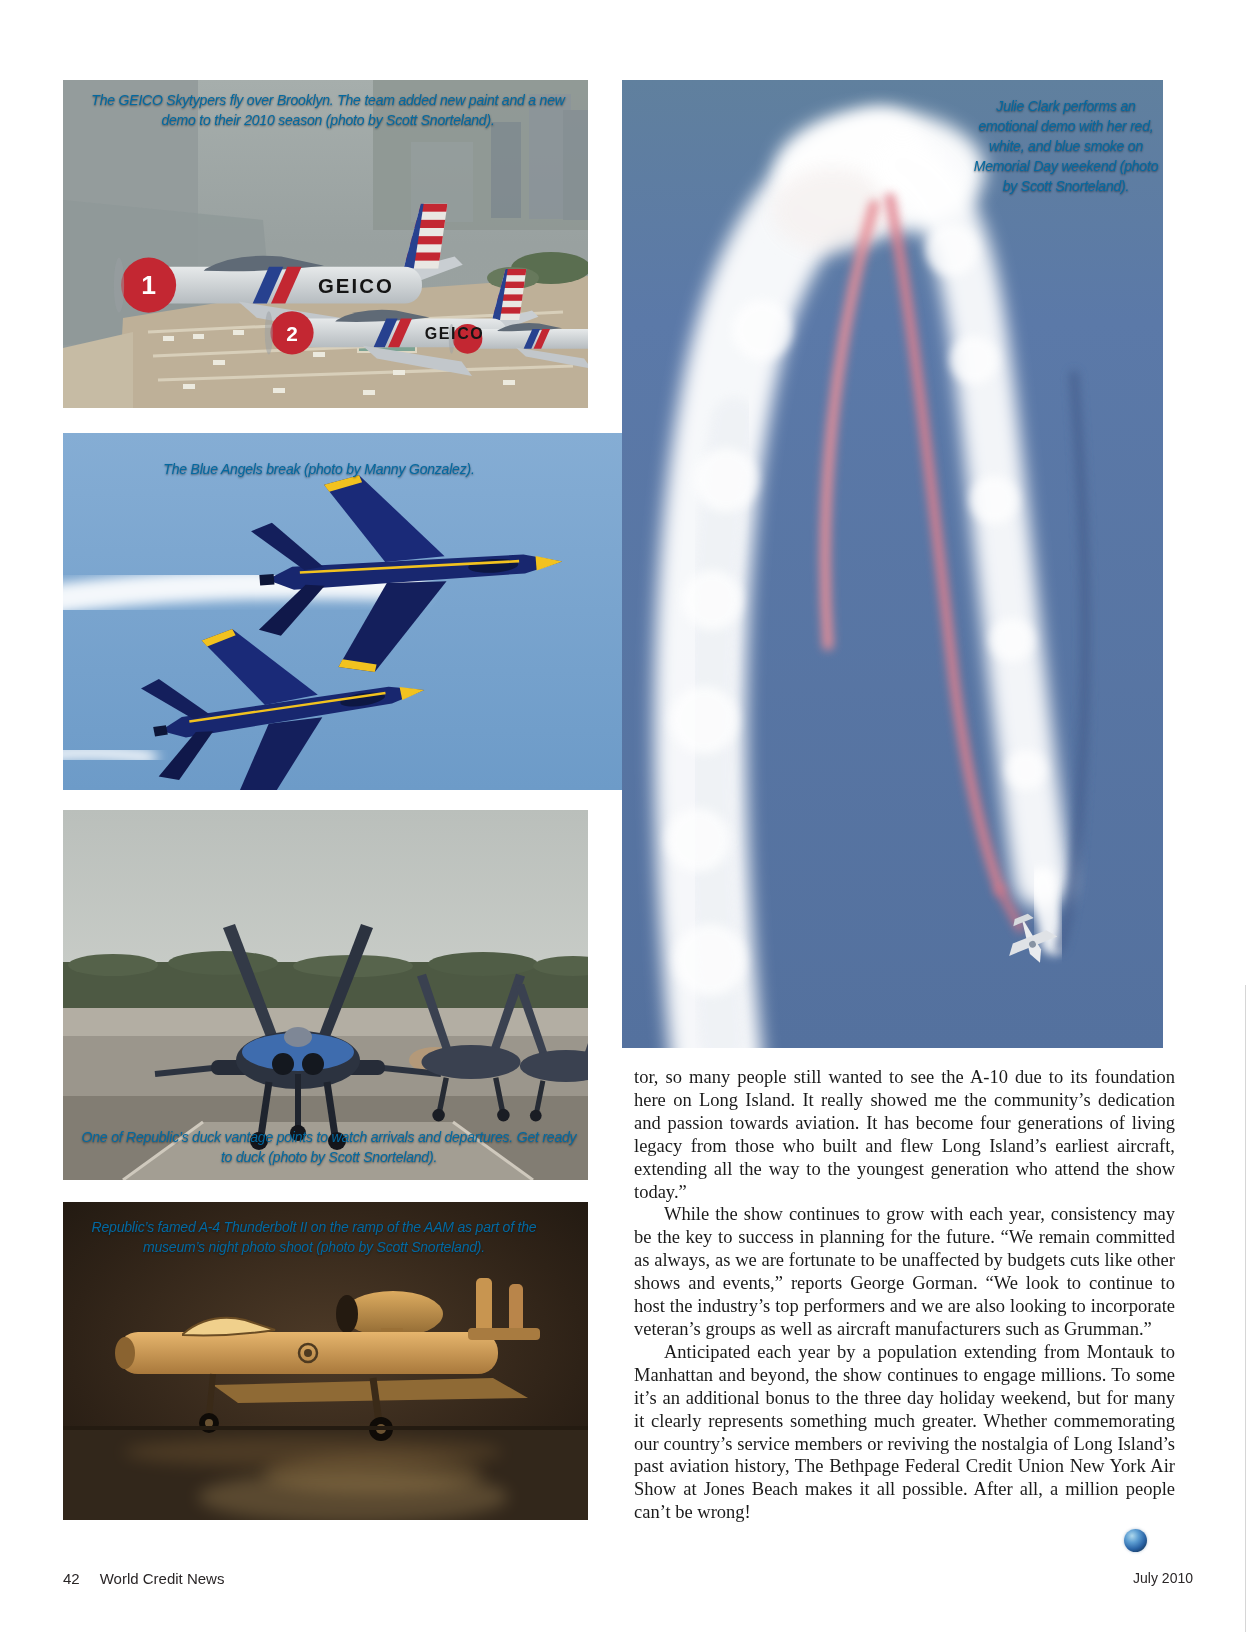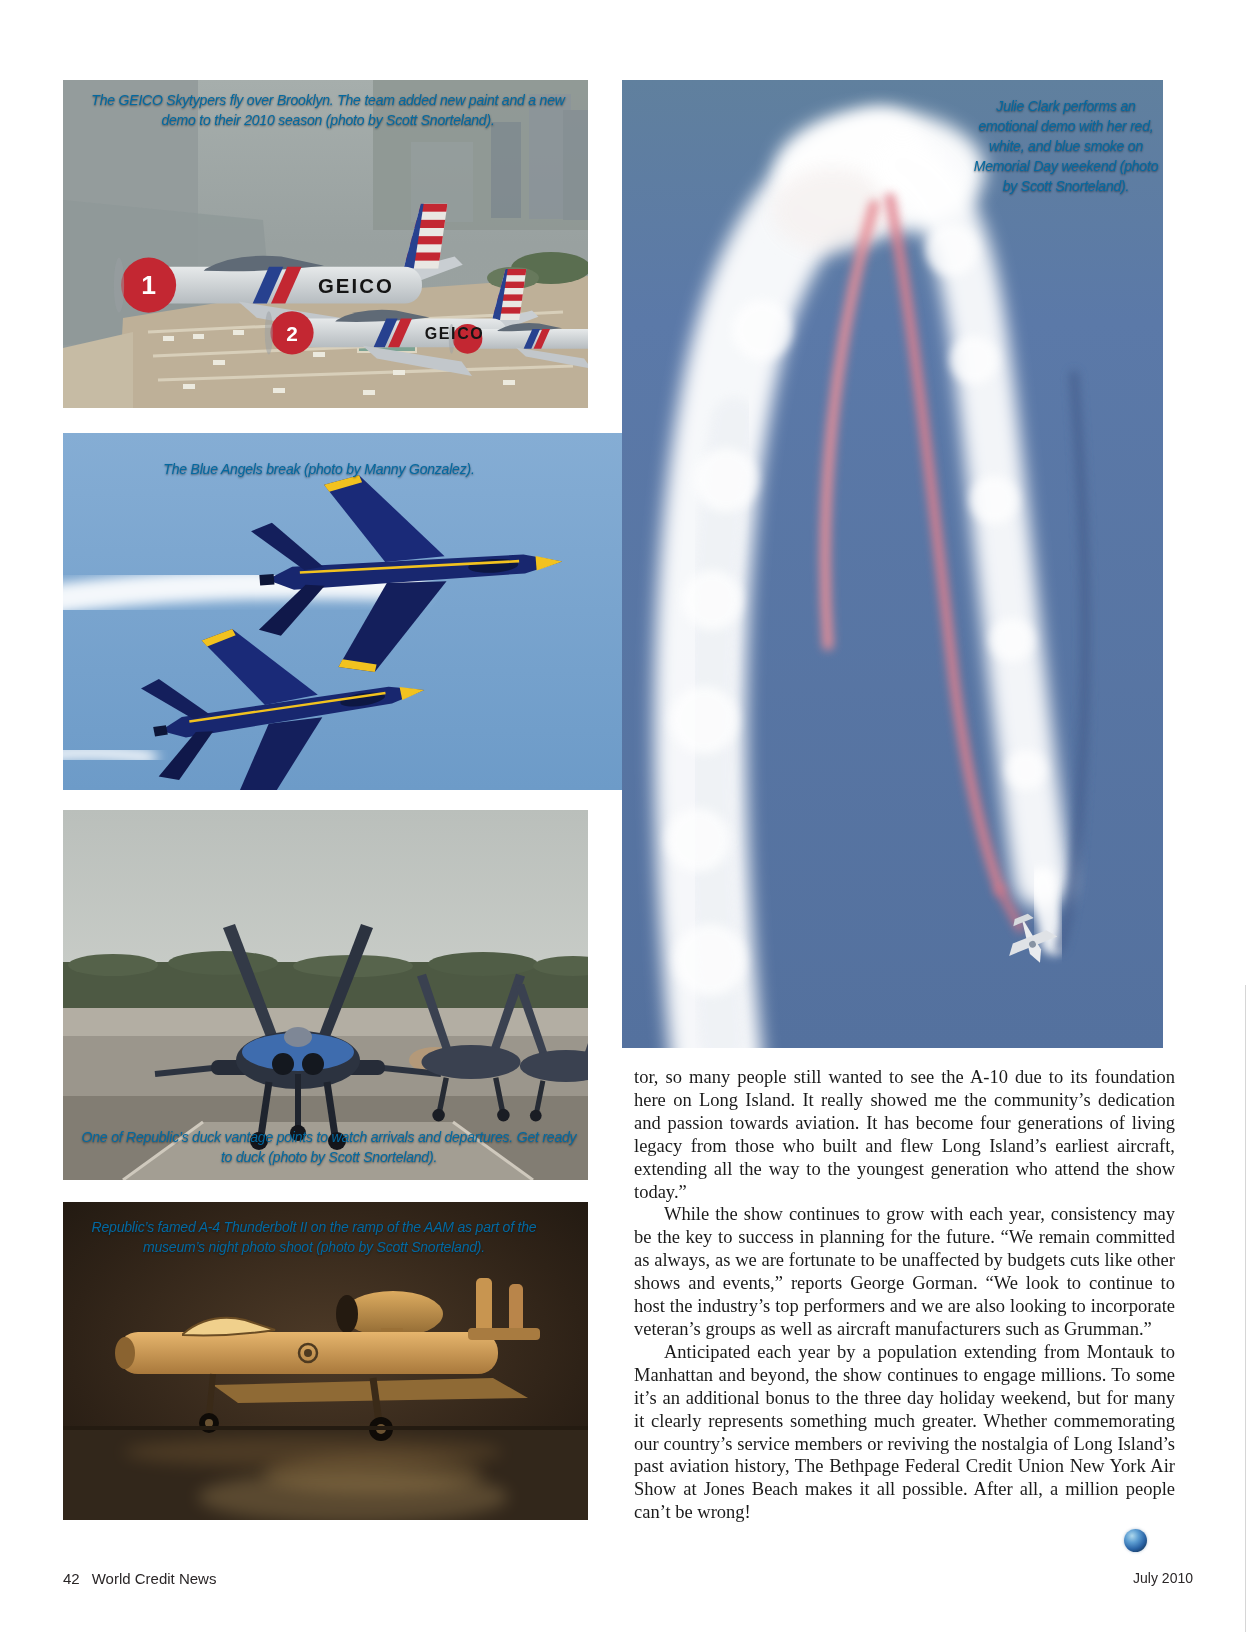--- a/index.html
+++ b/index.html
@@ -21,21 +21,21 @@
   .cap-p5{left:346px;top:17px;width:196px;}
   .article{position:absolute;left:622px;top:1066px;width:541px;color:#1b1b1b;
            font-family:"Liberation Serif",serif;font-size:18.5px;line-height:22.9px;
            text-align:justify;margin-left:12px;}
   .article p{margin:0;}
   .article p.indent{text-indent:30px;}
   .globe{position:absolute;left:1124px;top:1529px;width:23px;height:23px;border-radius:50%;
          background:radial-gradient(circle at 35% 30%, #aed8ec 0%, #5d9ed2 30%, #2a64a6 60%, #16395f 85%, #102a46 100%);
          box-shadow:0 0 3px rgba(120,150,180,.6);}
   .footer-left{position:absolute;left:63px;top:1570px;font-size:15px;color:#2a2627;}
-  .footer-left .pagenum{margin-right:12px;text-align:right;}
+  .footer-left .pagenum{margin-right:20px;text-align:right;}
   .footer-right{position:absolute;right:64px;top:1570px;font-size:14px;color:#2a2627;}
   .edge-line{position:absolute;right:11px;top:985px;width:1px;height:647px;background:#cccccc;opacity:.8;}
 </style>
 </head>
 <body>
 
 <div class="page">
 
   <figure id="photo1">
     <svg viewBox="0 0 525 328" preserveAspectRatio="none">

